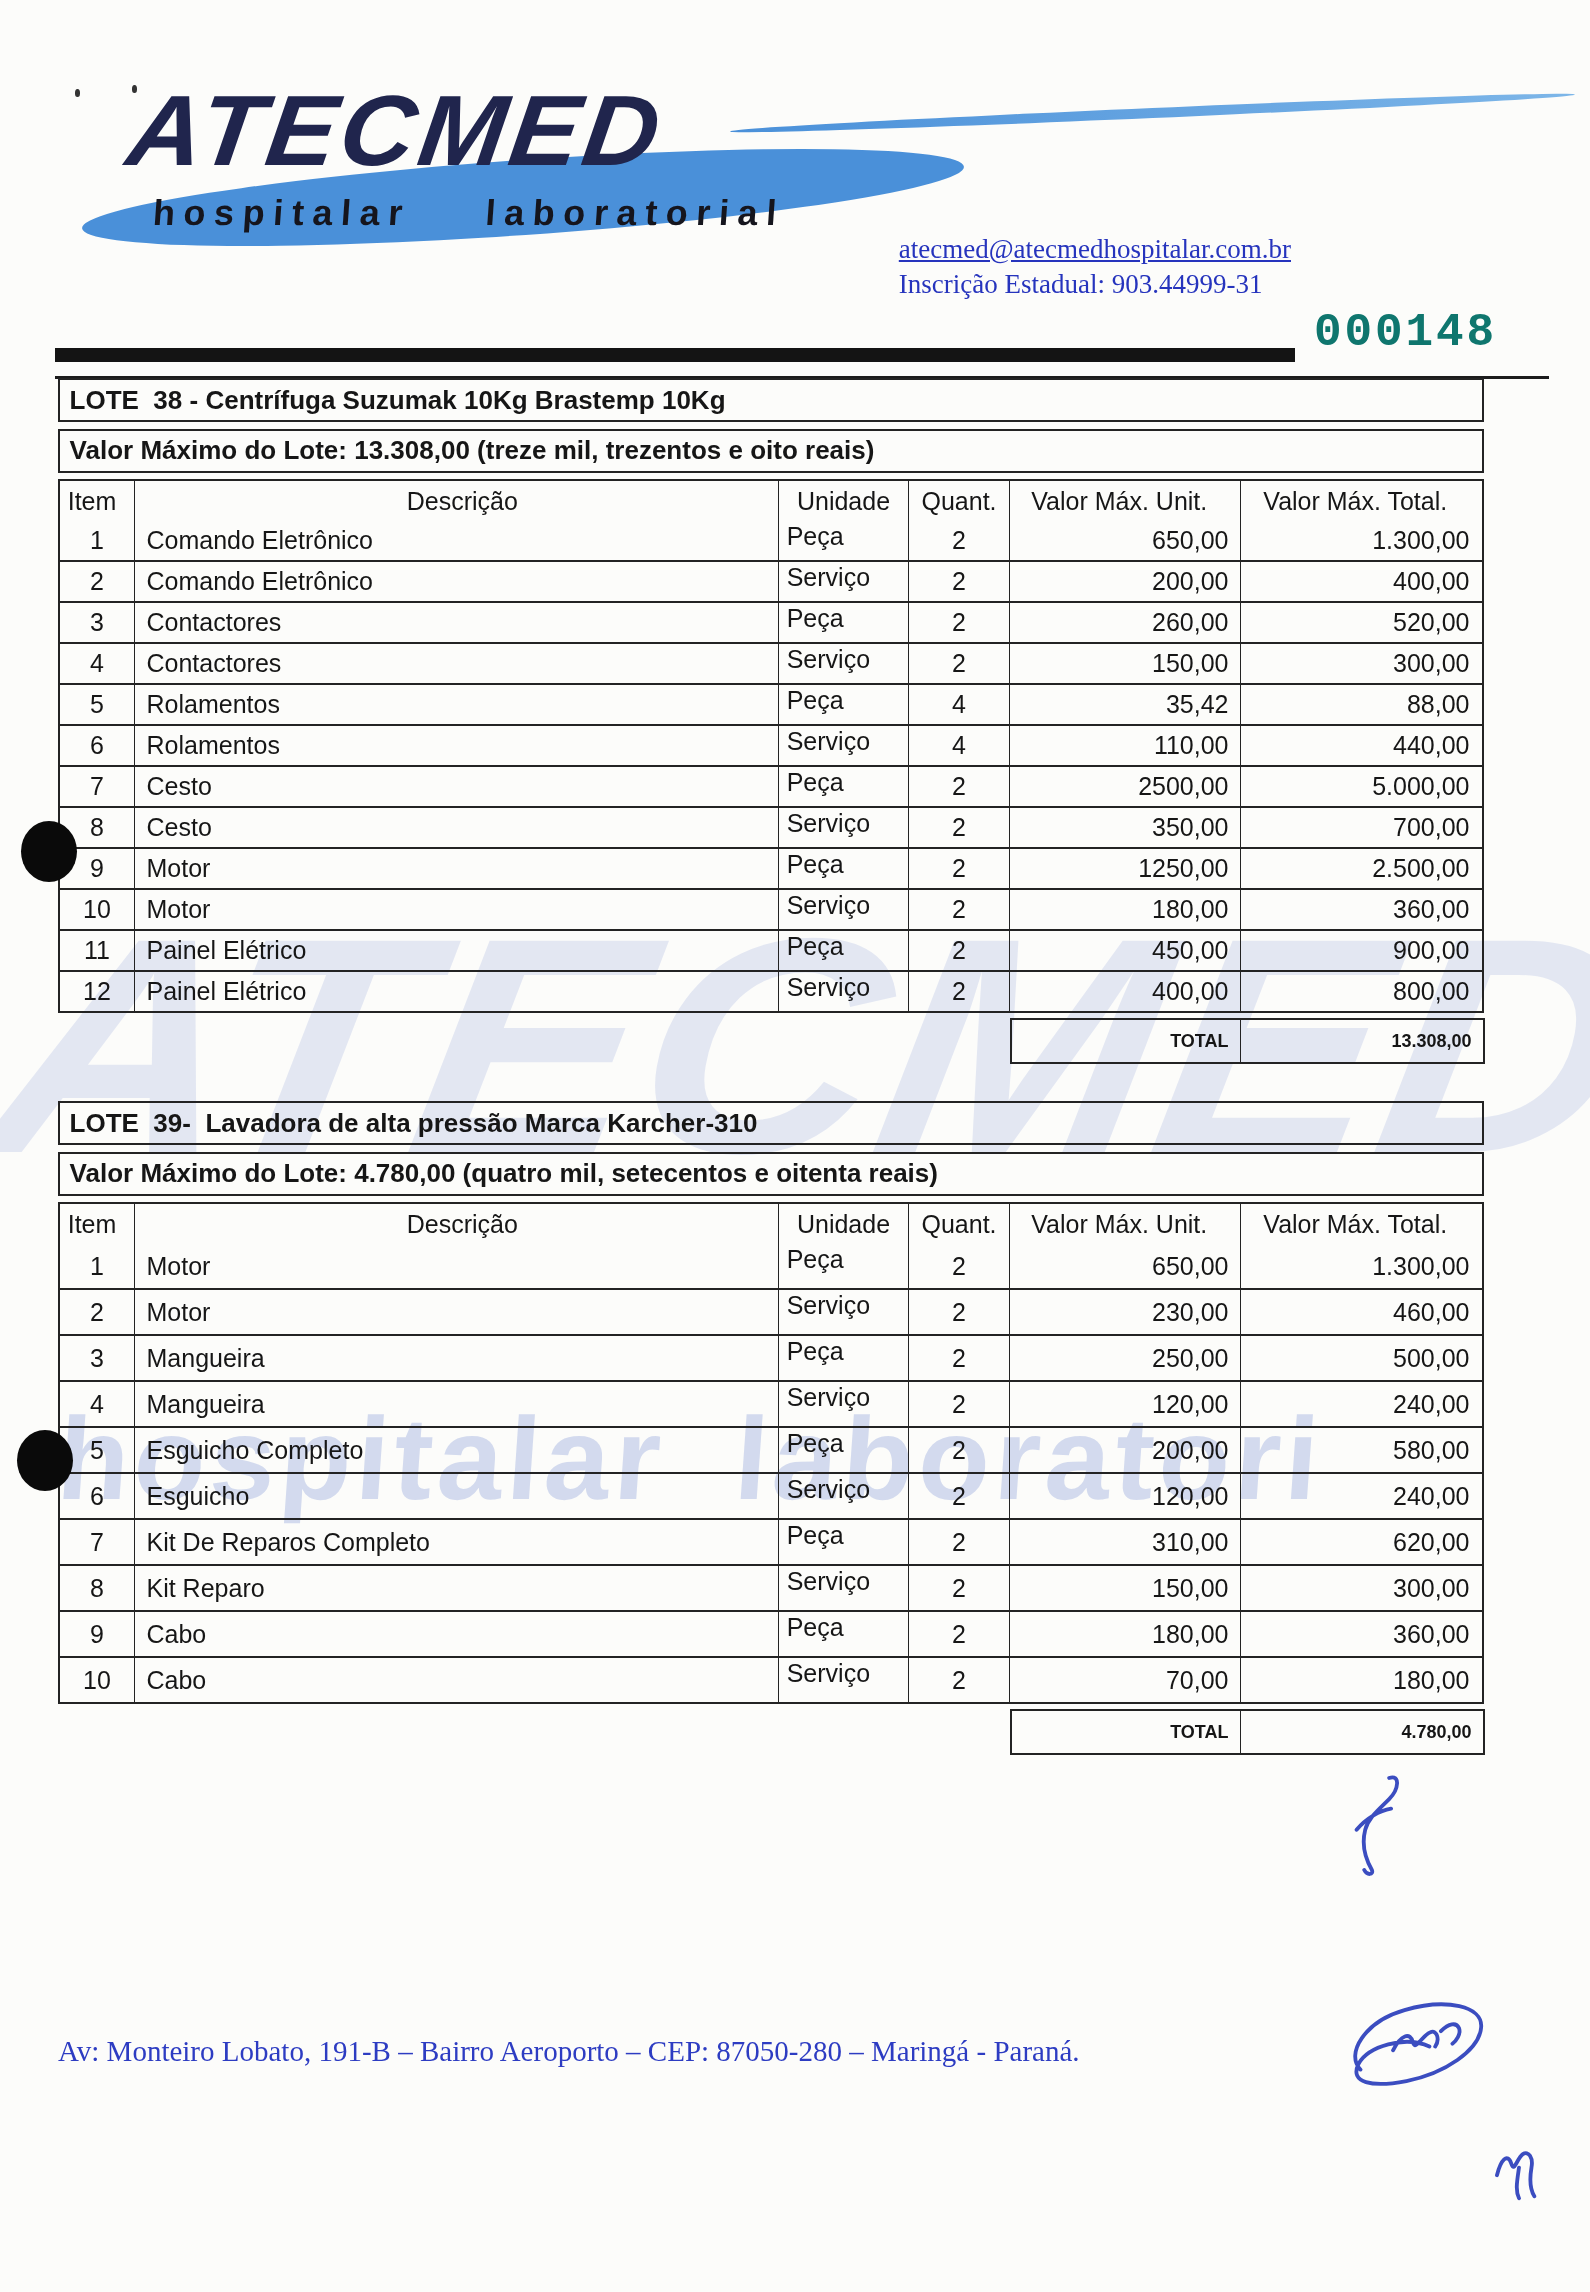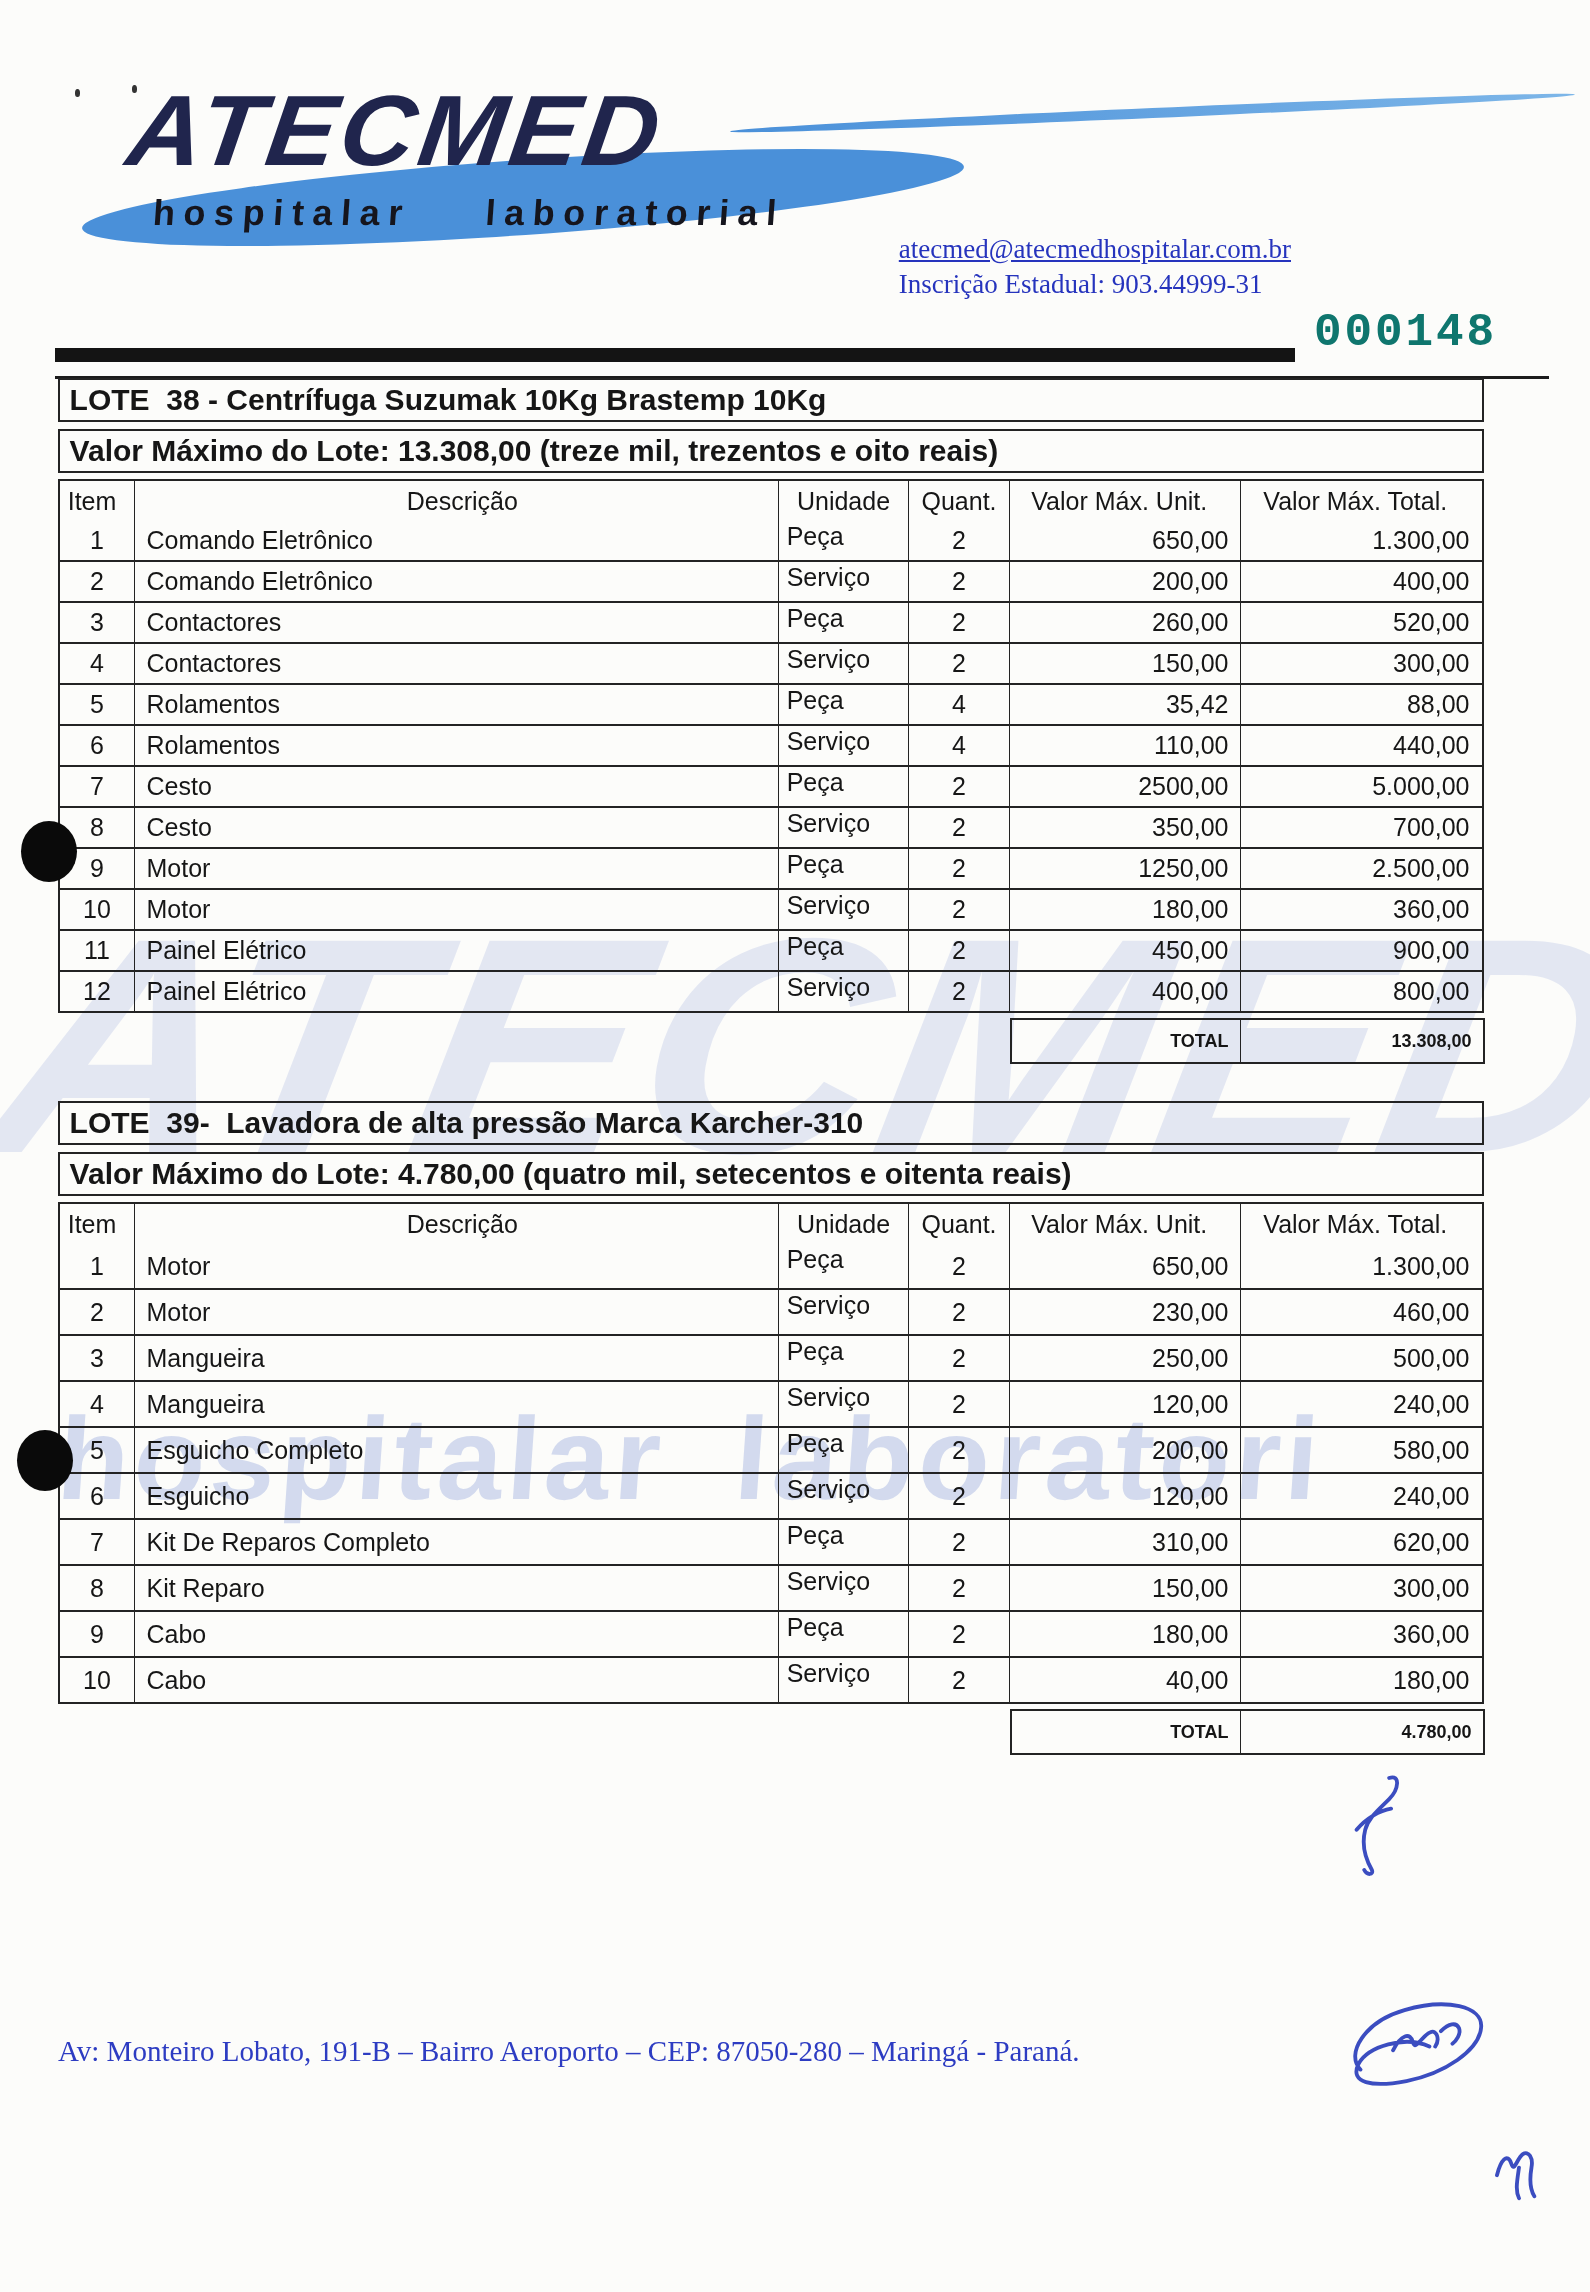--- a/index.html
+++ b/index.html
@@ -56,21 +56,21 @@
     transform:skewX(-4deg);
   }
 
   
   .lot{position:absolute; left:58px; width:1426px; z-index:1;}
   .lot-38{top:378px;}
   .lot-39{top:1101px;}
   .box{
     border:2.9px solid #232323; background:transparent;
     display:flex; align-items:center; padding-left:9.6px;
-    font-weight:700; font-size:30px; white-space:pre-wrap;
+    font-weight:700; font-size:26px; white-space:pre-wrap;
   }
   .lot-title{height:40px; margin-bottom:6.7px;}
   .lot-value{height:40px; margin-bottom:6.7px;}
   .lot-table{border:2.9px solid #232323;}
   .tr{display:grid; grid-template-columns:75px 644px 130px 101px 231px 240px;}
   .tr + .tr{border-top:2.9px solid #232323;}
   .lot-38 .tr{height:39px;}
   .lot-39 .tr{height:44px;}
   .lot-38 .tr.thead, .lot-39 .tr.thead{height:40px;}
   .td{border-right:1.9px solid #232323; display:flex; align-items:center;
@@ -358,21 +358,21 @@
     <div class="td c-qty">2</div>
     <div class="td c-vu">180,00</div>
     <div class="td c-vt">360,00</div>
   </div>
 
   <div class="tr">
     <div class="td c-item">10</div>
     <div class="td c-desc">Cabo</div>
     <div class="td c-unid">Serviço</div>
     <div class="td c-qty">2</div>
-    <div class="td c-vu">40,00</div>
+    <div class="td c-vu">70,00</div>
     <div class="td c-vt">180,00</div>
   </div>
 </div>
     </div>
     <div class="total-row">
       <div class="cell">TOTAL</div>
       <div class="cell">4.780,00</div>
     </div>
   </section>
 

